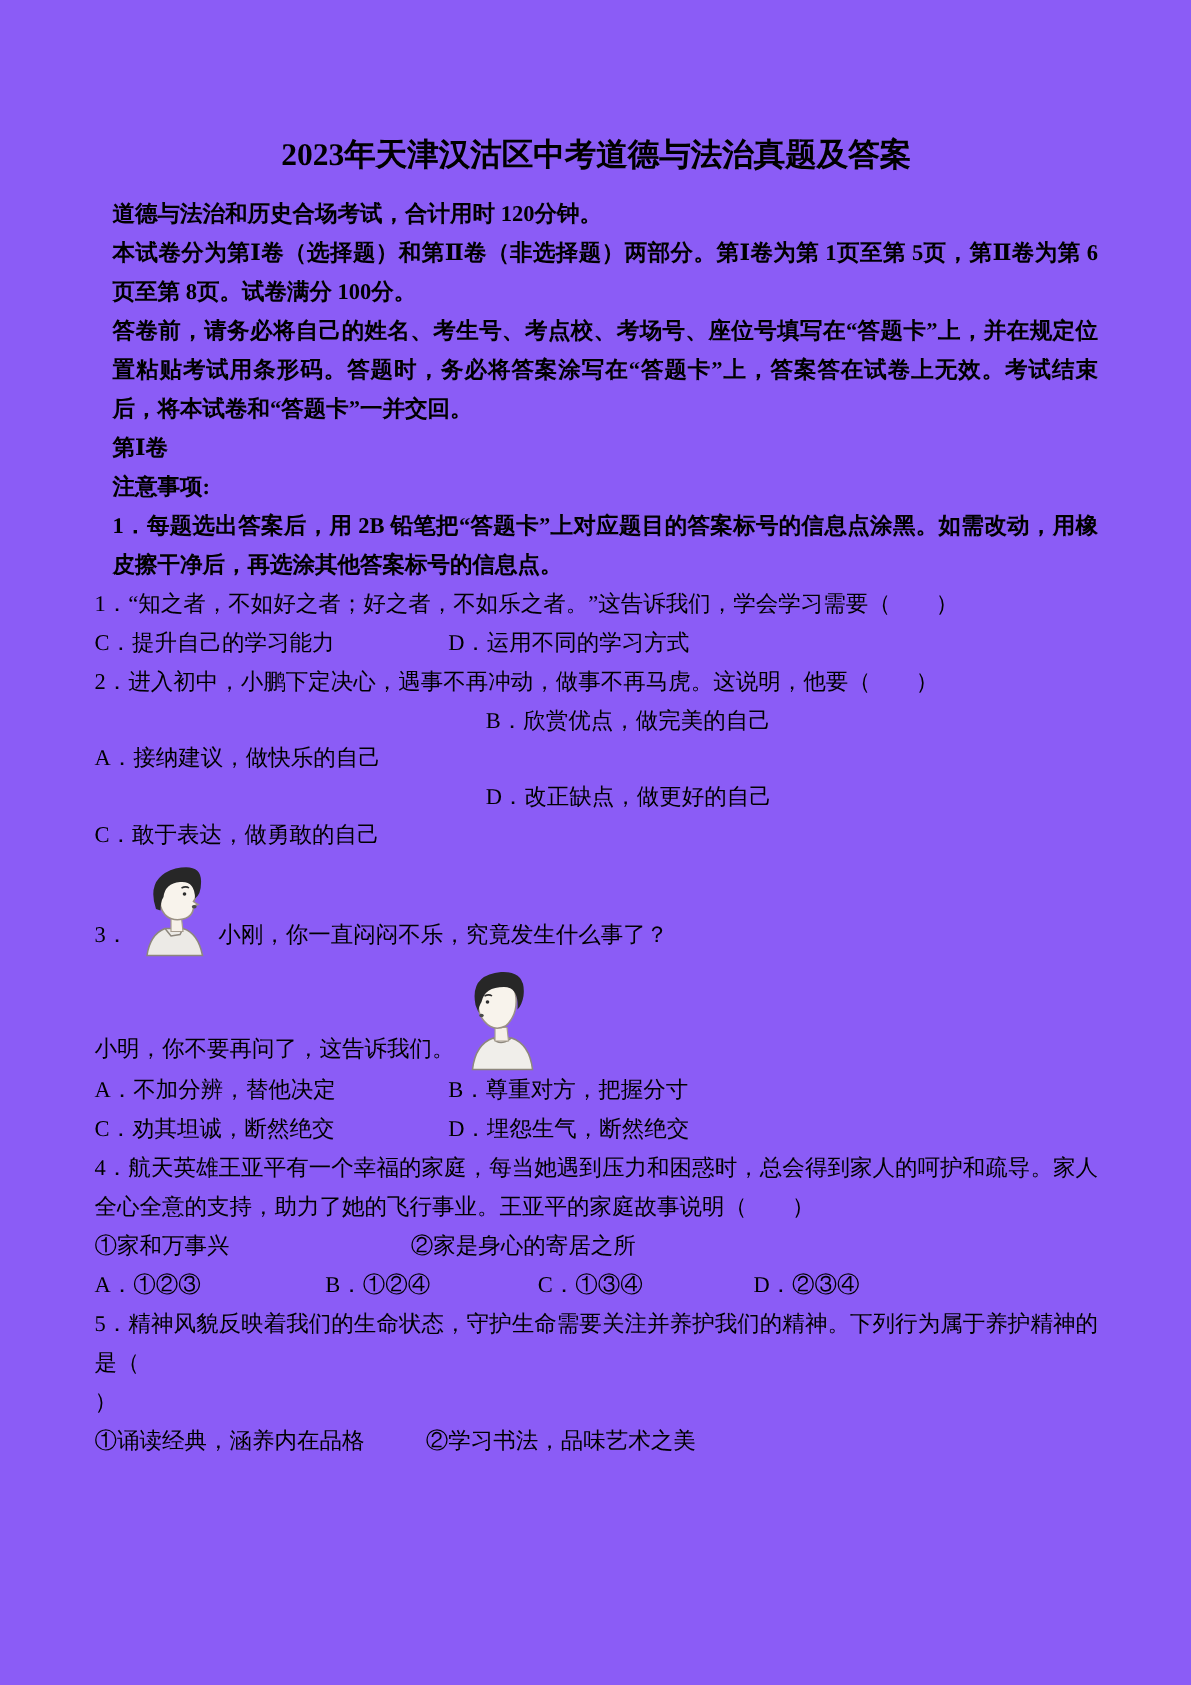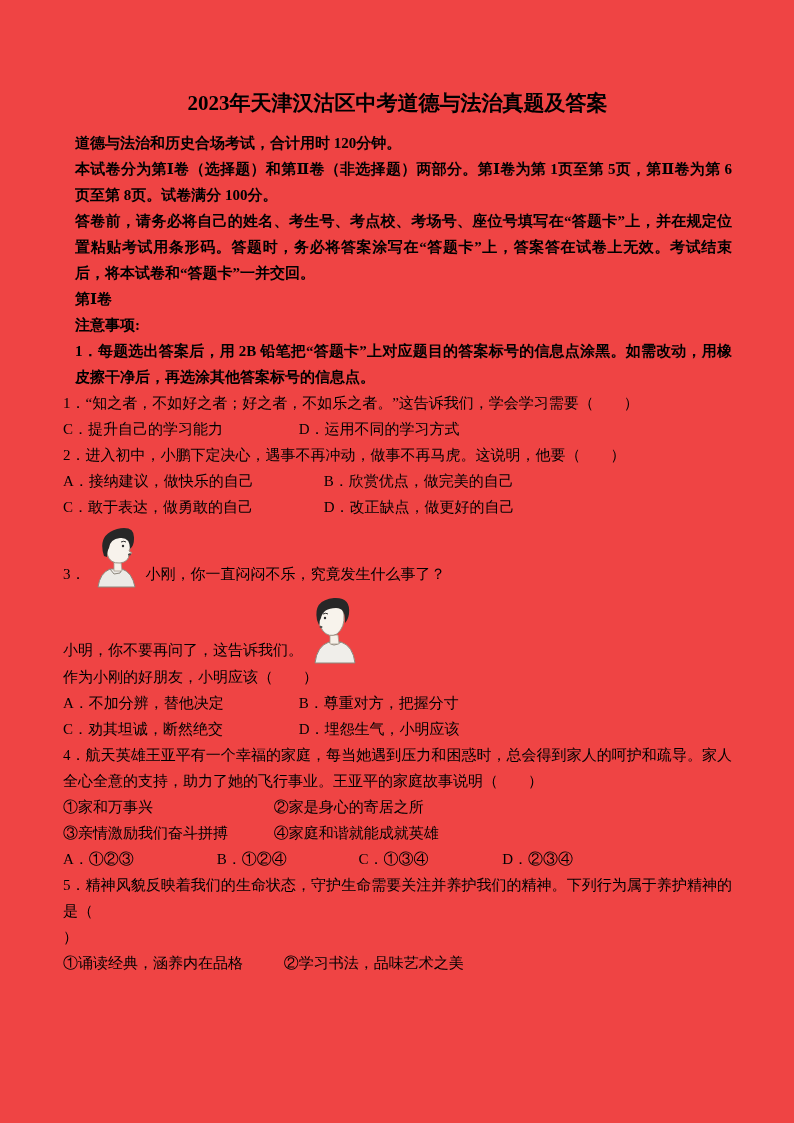--- a/index.html
+++ b/index.html
@@ -1,42 +1,42 @@
 <!DOCTYPE html>
 <html><head>
 <meta charset="utf-8">
 <style>
   html, body { margin: 0; padding: 0; background: #ffffff; }
   .page {
     position: relative;
     width: 794px;
     height: 1123px;
     box-sizing: border-box;
-    background: #ef4444;
+    background: #8b5cf6;
     padding: 88px 62px 0 63px;
     font-family: "Liberation Serif", "DejaVu Serif", serif;
     font-size: 15px;
     line-height: 26px;
     color: #000000;
     overflow: hidden;
   }
   .title {
     margin: 0 0 12px 0;
     text-align: center;
     font-size: 21px;
     font-weight: 700;
     line-height: 30px;
   }
   p { margin: 0; }
   .b { font-weight: 700; margin-left: 12px; }
   .just { text-align: justify; }
   .center { }
   .opt { display: inline-block; vertical-align: top; }
   .w232 { width: 232px; }
-  .w257 { width: 257px; }
+  .w257 { width: 257px; margin-top: 25px; }
   .w207 { width: 207px; }
   .w217 { width: 217px; }
   .wa { width: 150px; }
   .wb { width: 138px; }
   .wc { width: 140px; }
   .fig-row {
     display: flex;
     align-items: flex-end;
     margin-top: 6px;
   }
@@ -97,38 +97,33 @@
       <path d="M8,69 Q10,52 22,48 L34,48 Q46,52 48,69 Z" fill="#f0eeea" stroke="#8d877d" stroke-width="1"></path>
       <path d="M22,48 Q26,54 34,48" fill="none" stroke="#8d877d" stroke-width="1"></path>
       <path d="M23,41 L23,50 L32,50 L31,41 Z" fill="#f6f0e8" stroke="#a79d90" stroke-width="0.8"></path>
       <path d="M12,24 Q12,11 24,10 Q36,9 37,21 Q38,33 30,40 Q22,44 16,37 Q11,31 12,24 Z" fill="#f8f3ec" stroke="#9a9184" stroke-width="1"></path>
       <path d="M10,26 Q6,6 27,4 Q44,3 42,20 Q41,26 38,29 Q39,14 29,14 Q16,14 14,24 Q12,27 12,31 Z" fill="#272727"></path>
       <circle cx="18" cy="24" r="1.2" fill="#2e2e2e"></circle>
       <path d="M16,20 q3,-1.5 5,0" fill="none" stroke="#2e2e2e" stroke-width="1"></path>
       <ellipse cx="14" cy="33" rx="1.5" ry="1.1" fill="#4a4a4a"></ellipse>
     </svg>
   </div>
-  <p>作为小刚的好朋友，小明应该（　　）</p>
   <p>
     <span class="opt w232">A．不加分辨，替他决定</span>
     <span class="opt">B．尊重对方，把握分寸</span>
   </p>
   <p>
     <span class="opt w232">C．劝其坦诚，断然绝交</span>
-    <span class="opt">D．埋怨生气，小明应该</span>
+    <span class="opt">D．埋怨生气，断然绝交</span>
   </p>
 
   <p class="just">4．航天英雄王亚平有一个幸福的家庭，每当她遇到压力和困惑时，总会得到家人的呵护和疏导。家人全心全意的支持，助力了她的飞行事业。王亚平的家庭故事说明（　　）</p>
   <p>
     <span class="opt w207">①家和万事兴</span>
     <span class="opt">②家是身心的寄居之所</span>
-  </p>
-  <p>
-    <span class="opt w207">③亲情激励我们奋斗拼搏</span>
-    <span class="opt">④家庭和谐就能成就英雄</span>
   </p>
   <p>
     <span class="opt wa">A．①②③</span>
     <span class="opt wb">B．①②④</span>
     <span class="opt wc">C．①③④</span>
     <span class="opt">D．②③④</span>
   </p>
 
   <p class="just">5．精神风貌反映着我们的生命状态，守护生命需要关注并养护我们的精神。下列行为属于养护精神的是（</p>
   <p>）</p>

